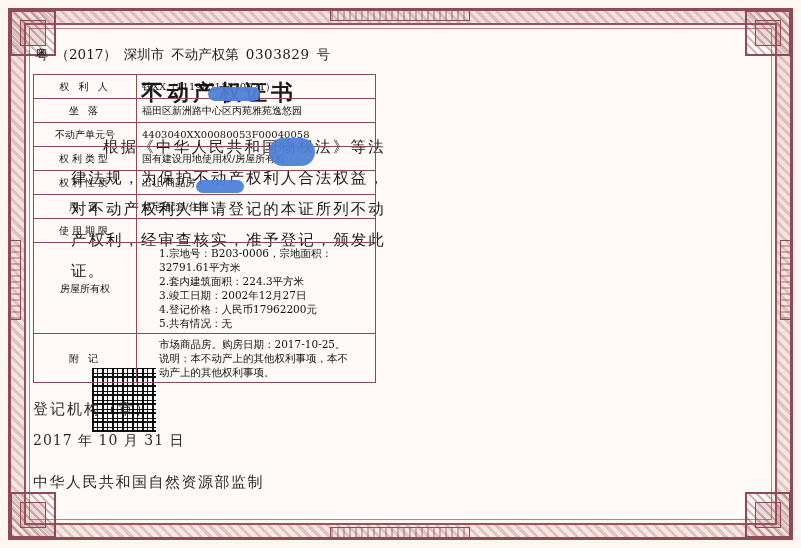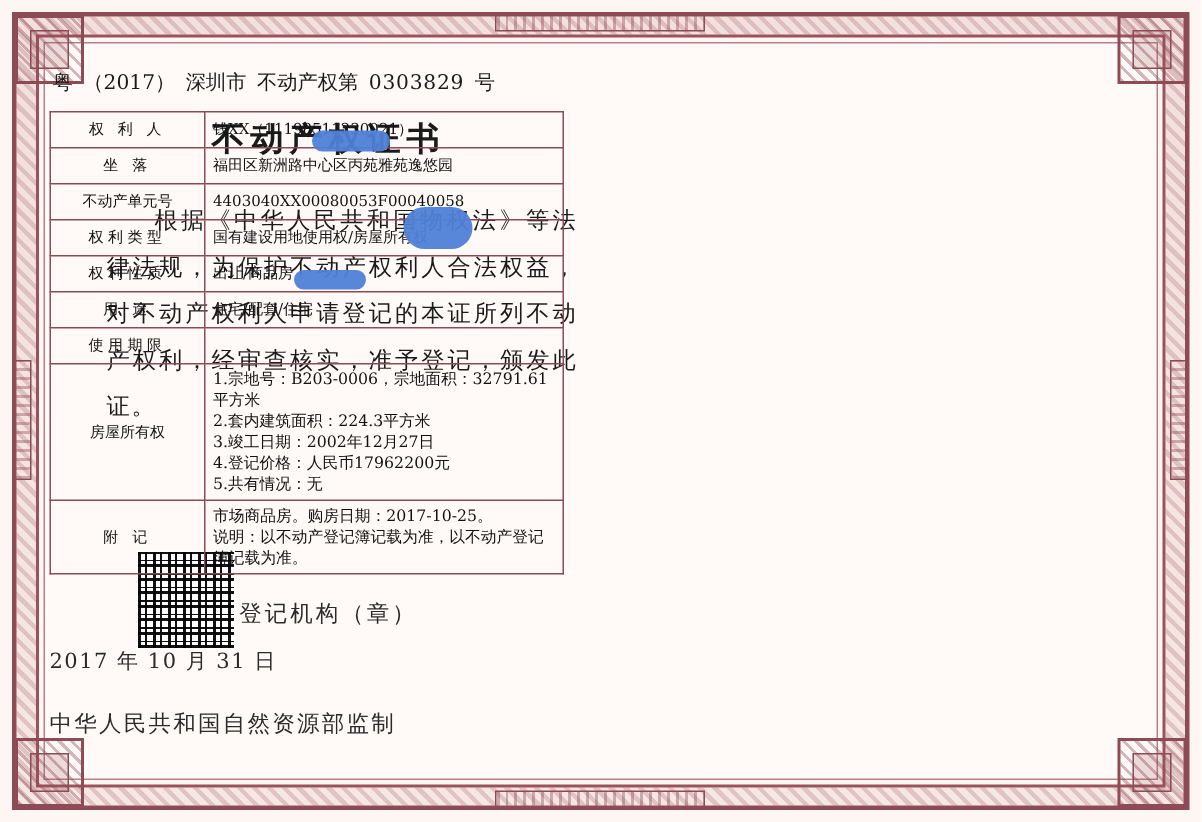--- a/index.html
+++ b/index.html
@@ -132,21 +132,20 @@
       repeating-linear-gradient(0deg, #111 0 2px, #fff 2px 4px, #111 4px 5px, #fff 5px 9px),
       repeating-linear-gradient(90deg, #111 0 2px, rgba(255,255,255,0) 2px 5px, #111 5px 6px, rgba(255,255,255,0) 6px 10px);
     background-blend-mode: multiply;
     border: 1px solid #ffffff;
   }
 
   .issuer {
     position: absolute;
     left: 0; right: 0;
     top: 368px;
-    text-align: center;
     font-size: 15px;
     letter-spacing: 2px;
     font-family: "DejaVu Serif", serif;
   }
   .issue-date {
     position: absolute;
     left: 0; right: 0;
     top: 400px;
     font-size: 14px;
     letter-spacing: 1px;
@@ -208,21 +207,21 @@
     white-space: nowrap;
     font-size: 12px;
   }
   td.label.tight { letter-spacing: 0px; }
   td.value {
     letter-spacing: 0px;
   }
   td.value.multiline {
     font-size: 10.5px;
     line-height: 14px;
-    padding: 3px 5px;
+    padding: 3px 22px;
   }
   .val-list { margin: 0; padding: 0; list-style: none; }
   .val-list li { white-space: nowrap; }
   .val-list li.wrap { white-space: normal; }
   .redact-blob {
     position: absolute;
     background: #4f7fd6;
     border-radius: 10px;
     opacity: 0.95;
   }
@@ -317,21 +316,21 @@
                 <li>4.登记价格：人民币17962200元</li>
                 <li>5.共有情况：无</li>
               </ul>
             </td>
           </tr>
           <tr>
             <td class="label">附 记</td>
             <td class="value multiline">
               <ul class="val-list">
                 <li class="wrap">市场商品房。购房日期：2017-10-25。</li>
-                <li class="wrap">说明：以不动产登记簿记载为准，以不动产登记簿记载为准。</li>
+                <li class="wrap">说明：本不动产上的其他权利事项，本不动产上的其他权利事项。</li>
               </ul>
             </td>
           </tr>
         </tbody>
       </table>
 
       <div class="redact-blob blob-owner"></div>
       <div class="redact-blob blob-addr"></div>
       <div class="redact-blob blob-unit"></div>
 

